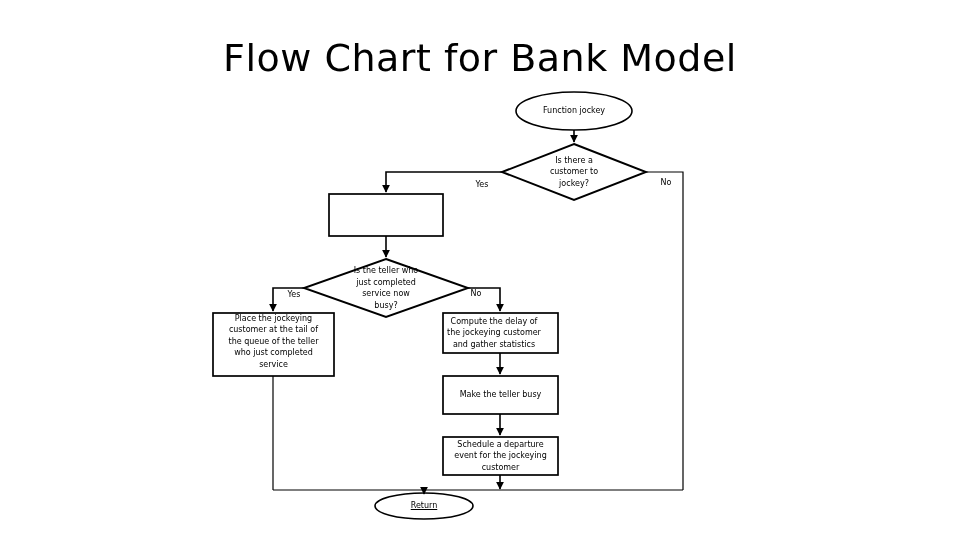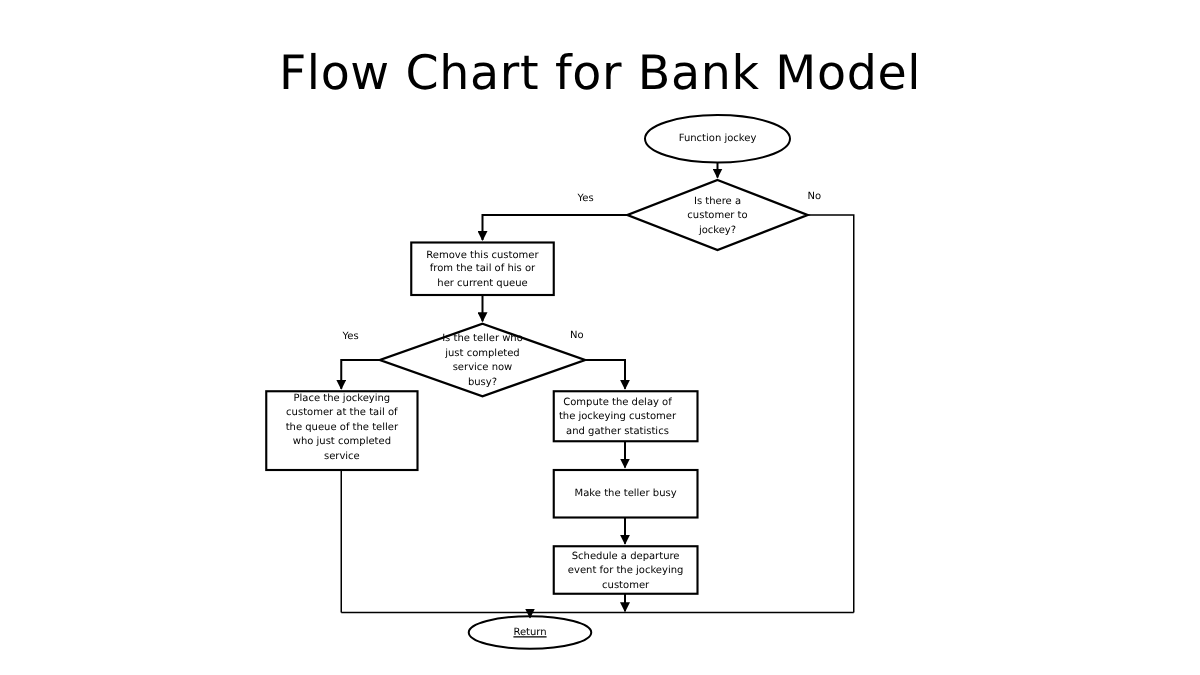--- a/index.html
+++ b/index.html
@@ -44,22 +44,23 @@
     align-items: center;
     justify-content: center;
     white-space: pre-line;
     pointer-events: none;
   }
   .edge-label {
     position: absolute;
     color: #000000;
     font-size: 8px;
     line-height: 10px;
-    text-align: left;
+    text-align: center;
     white-space: nowrap;
+    margin-top: 26px;
   }
 </style>
 </head>
 <body>
 
 <div id="canvas">
 
   <div id="title">Flow Chart for Bank Model</div>
 
   <svg id="diagram" viewBox="0 0 960 540">
@@ -111,23 +112,20 @@
 
     <path d="M 424 490 L 424 494" fill="none" stroke="#000000" stroke-width="1.6" marker-end="url(#arrow)"></path>
   </svg>
 
   <div class="node-text" style="left:516px; top:92px; width:116px; height:38px;">Function jockey</div>
 
   <div class="node-text" style="left:524px; top:153px; width:100px; height:38px;">Is there a
 customer to
 jockey?</div>
 
-  <div class="node-text" style="left:330px; top:195px; width:112px; height:40px;">Remove this customer
-from the tail of his or
-her current queue</div>
 
   <div class="node-text" style="left:340px; top:264px; width:92px; height:48px;">Is the teller who
 just completed
 service now
 busy?</div>
 
   <div class="node-text" style="left:214px; top:314px; width:119px; height:55px;">Place the jockeying
 customer at the tail of
 the queue of the teller
 who just completed

